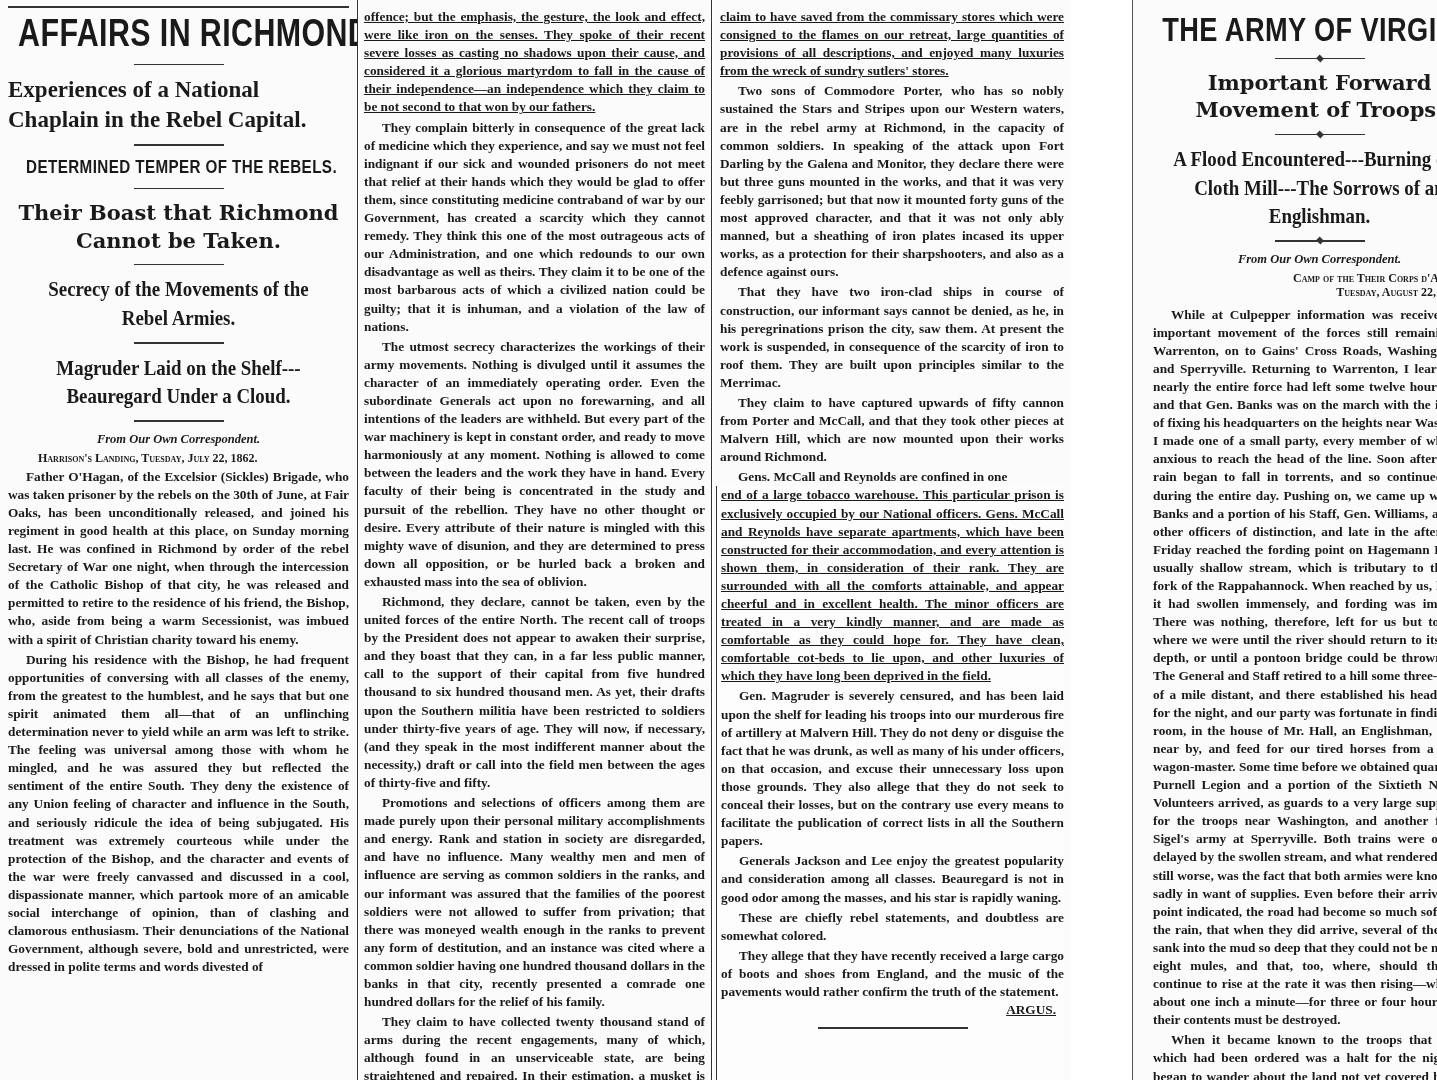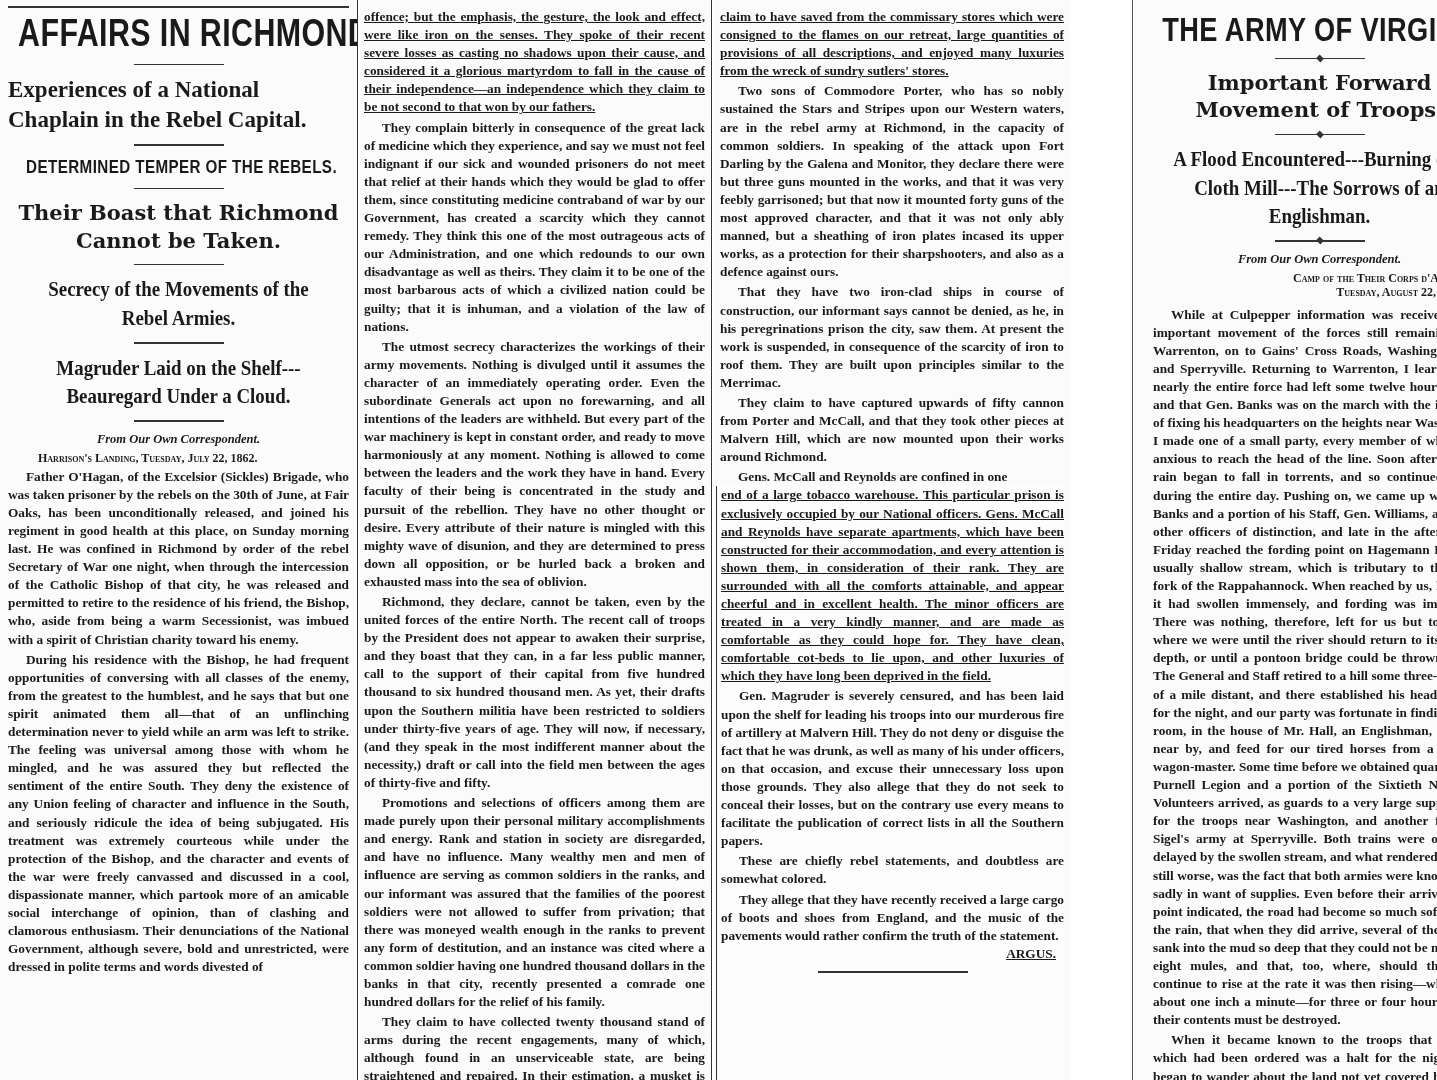--- a/index.html
+++ b/index.html
@@ -80,20 +80,21 @@
 
 <div class="col" id="col3">
   <p class="para cont">claim to have saved from the commissary stores which were consigned to the flames on our retreat, large quantities of provisions of all descriptions, and enjoyed many luxuries from the wreck of sundry sutlers' stores.</p>
   <p class="para">Two sons of Commodore Porter, who has so nobly sustained the Stars and Stripes upon our Western waters, are in the rebel army at Richmond, in the capacity of common soldiers. In speaking of the attack upon Fort Darling by the Galena and Monitor, they declare there were but three guns mounted in the works, and that it was very feebly garrisoned; but that now it mounted forty guns of the most approved character, and that it was not only ably manned, but a sheathing of iron plates incased its upper works, as a protection for their sharpshooters, and also as a defence against ours.</p>
   <p class="para">That they have two iron-clad ships in course of construction, our informant says cannot be denied, as he, in his peregrinations prison the city, saw them. At present the work is suspended, in consequence of the scarcity of iron to roof them. They are built upon principles similar to the Merrimac.</p>
   <p class="para">They claim to have captured upwards of fifty cannon from Porter and McCall, and that they took other pieces at Malvern Hill, which are now mounted upon their works around Richmond.</p>
   <p class="para">Gens. McCall and Reynolds are confined in one</p>
   <div class="lower">
     <p class="para cont">end of a large tobacco warehouse. This particular prison is exclusively occupied by our National officers. Gens. McCall and Reynolds have separate apartments, which have been constructed for their accommodation, and every attention is shown them, in consideration of their rank. They are surrounded with all the comforts attainable, and appear cheerful and in excellent health. The minor officers are treated in a very kindly manner, and are made as comfortable as they could hope for. They have clean, comfortable cot-beds to lie upon, and other luxuries of which they have long been deprived in the field.</p>
     <p class="para">Gen. Magruder is severely censured, and has been laid upon the shelf for leading his troops into our murderous fire of artillery at Malvern Hill. They do not deny or disguise the fact that he was drunk, as well as many of his under officers, on that occasion, and excuse their unnecessary loss upon those grounds. They also allege that they do not seek to conceal their losses, but on the contrary use every means to facilitate the publication of correct lists in all the Southern papers.</p>
+    <p class="para">Generals Jackson and Lee enjoy the greatest popularity and consideration among all classes. Beauregard is not in good odor among the masses, and his star is rapidly waning.</p>
     <p class="para">These are chiefly rebel statements, and doubtless are somewhat colored.</p>
     <p class="para">They allege that they have recently received a large cargo of boots and shoes from England, and the music of the pavements would rather confirm the truth of the statement.</p>
     <div class="sig">
       <span></span>
       <span class="para cont" style="margin-right:8px">ARGUS.</span>
     </div>
     <div class="endrule"></div>
     <div style="height:160px"></div>
   </div>
 </div>

